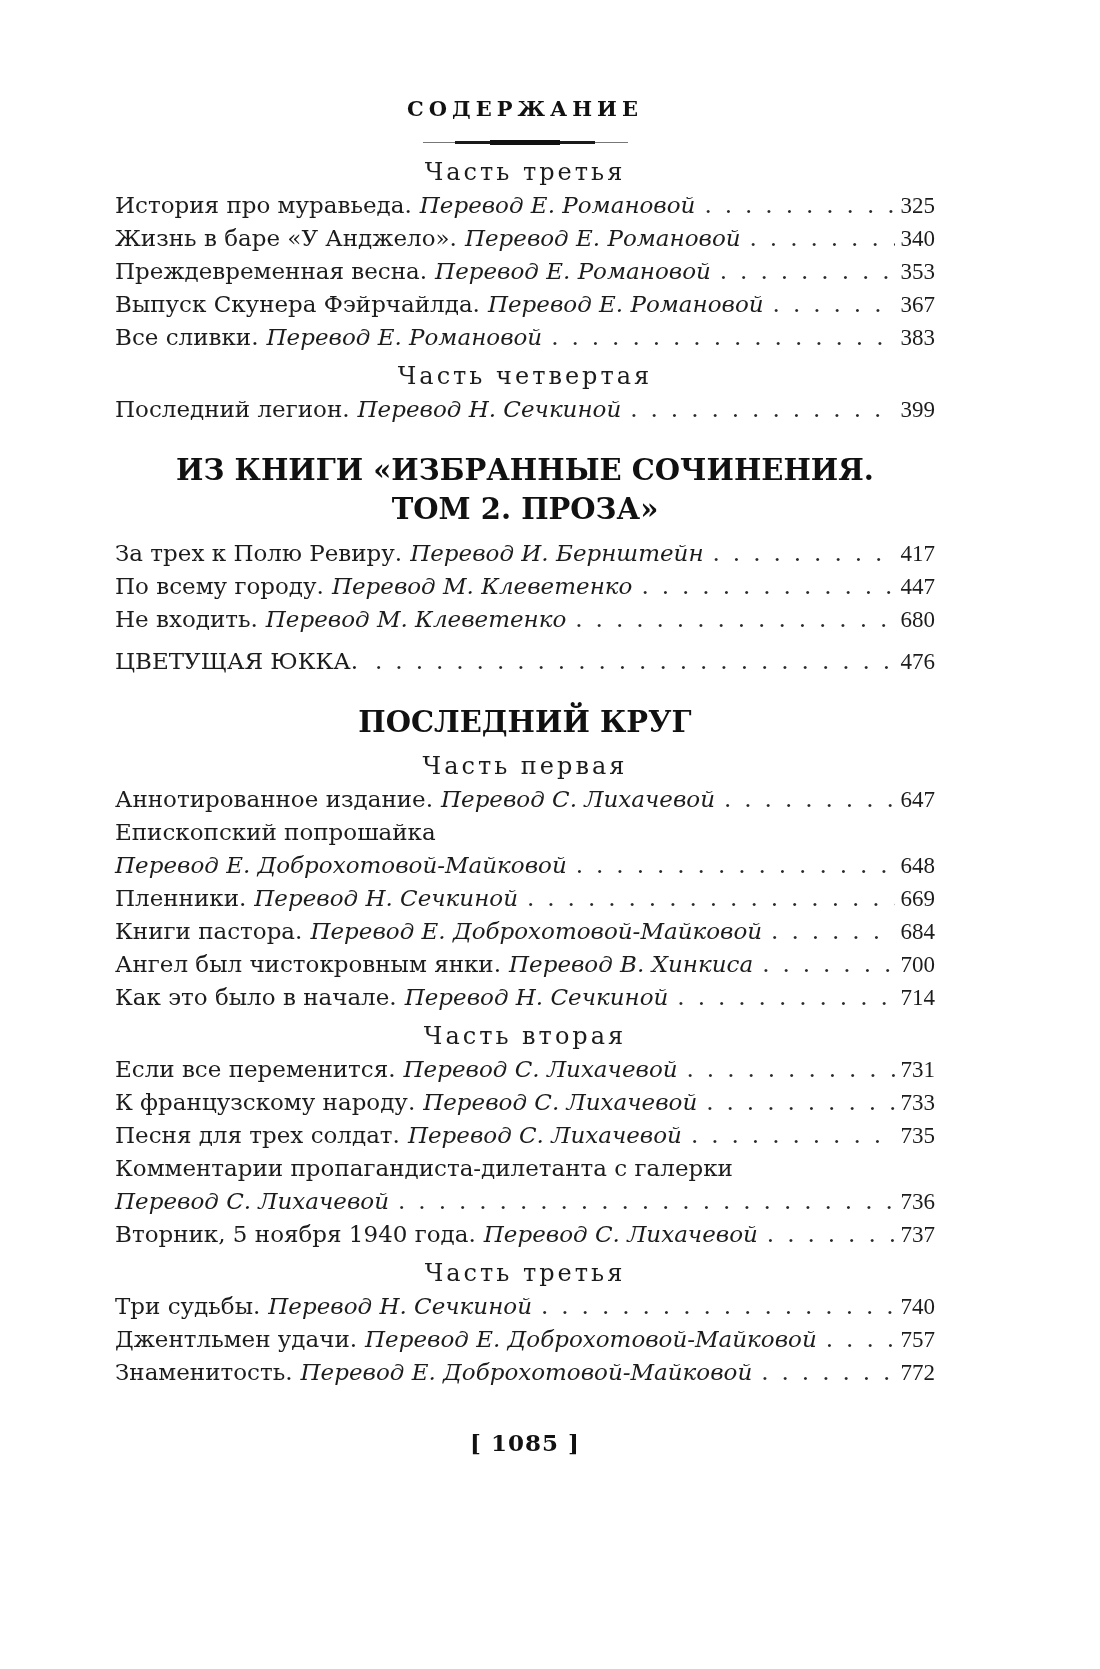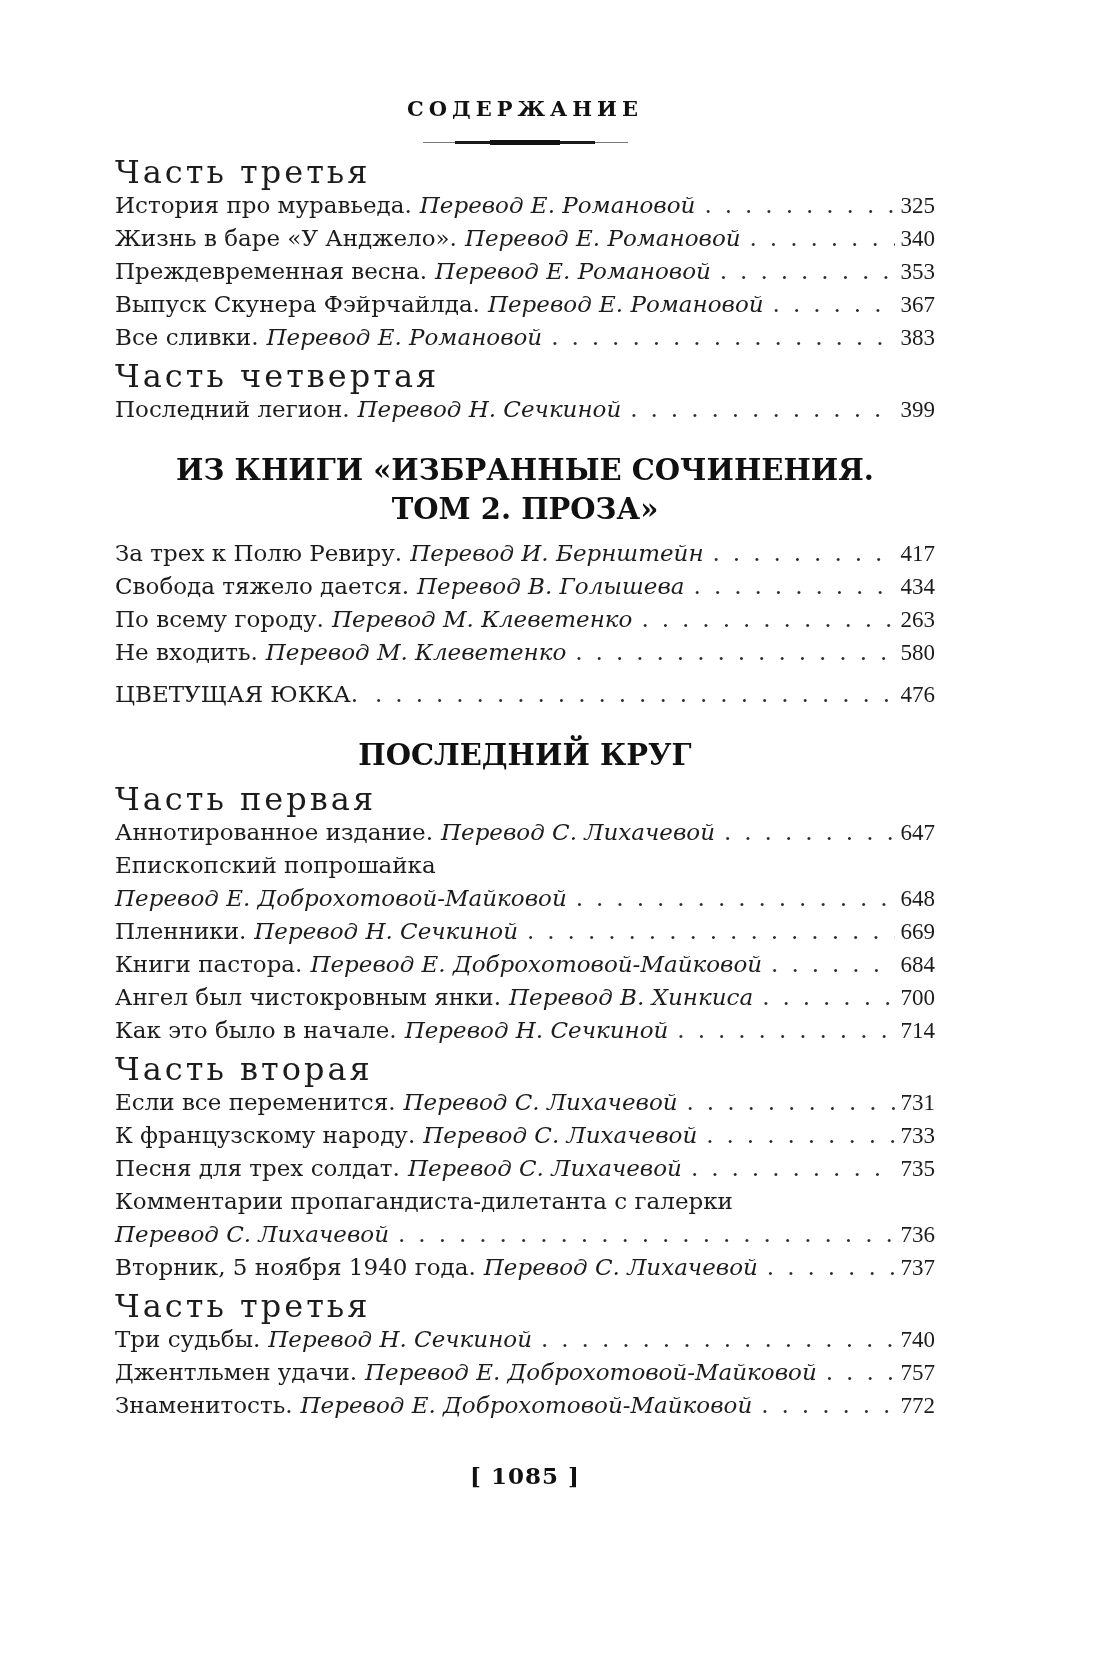--- a/index.html
+++ b/index.html
@@ -40,21 +40,22 @@
     position: absolute; top: 2px; left: 0; right: 0; height: 1px; background: #777;
   }
   .divider .d-mid {
     position: absolute; top: 1px; left: 16%; right: 16%; height: 3px; background: #1a1a1a;
   }
   .divider .d-thick {
     position: absolute; top: 0; left: 33%; right: 33%; height: 5px; background: #111;
   }
 
   .part-heading {
-    font-size: 32px;
+    text-align: center;
+    font-size: 24px;
     letter-spacing: 3px;
     line-height: 33px;
     margin-top: 6px;
     color: #1c1c1c;
   }
   .section-heading {
     text-align: center;
     font-weight: bold;
     font-size: 29px;
     line-height: 39px;
@@ -151,36 +152,30 @@
           <div>ИЗ КНИГИ «ИЗБРАННЫЕ СОЧИНЕНИЯ.</div>
           <div>ТОМ 2. ПРОЗА»</div>
         </div>
         <div class="row">
           <span class="t spaced">За трех к Полю Ревиру.</span>
           <span class="tr">Перевод И. Бернштейн</span>
           <span class="leader"></span>
           <span class="pg">417</span>
         </div>
         <div class="row">
-          <span class="t spaced">Свобода тяжело дается.</span>
-          <span class="tr">Перевод В. Голышева</span>
-          <span class="leader"></span>
-          <span class="pg">434</span>
-        </div>
-        <div class="row">
           <span class="t spaced">По всему городу.</span>
           <span class="tr">Перевод М. Клеветенко</span>
           <span class="leader"></span>
-          <span class="pg">263</span>
+          <span class="pg">447</span>
         </div>
         <div class="row">
           <span class="t spaced">Не входить.</span>
           <span class="tr">Перевод М. Клеветенко</span>
           <span class="leader"></span>
-          <span class="pg">580</span>
+          <span class="pg">680</span>
         </div>
         <div class="gap"></div>
         <div class="row">
           <span class="t spaced">ЦВЕТУЩАЯ ЮККА.</span>
           <span class="leader"></span>
           <span class="pg">476</span>
         </div>
         <div class="section-heading">
           <div>ПОСЛЕДНИЙ КРУГ</div>
         </div>

